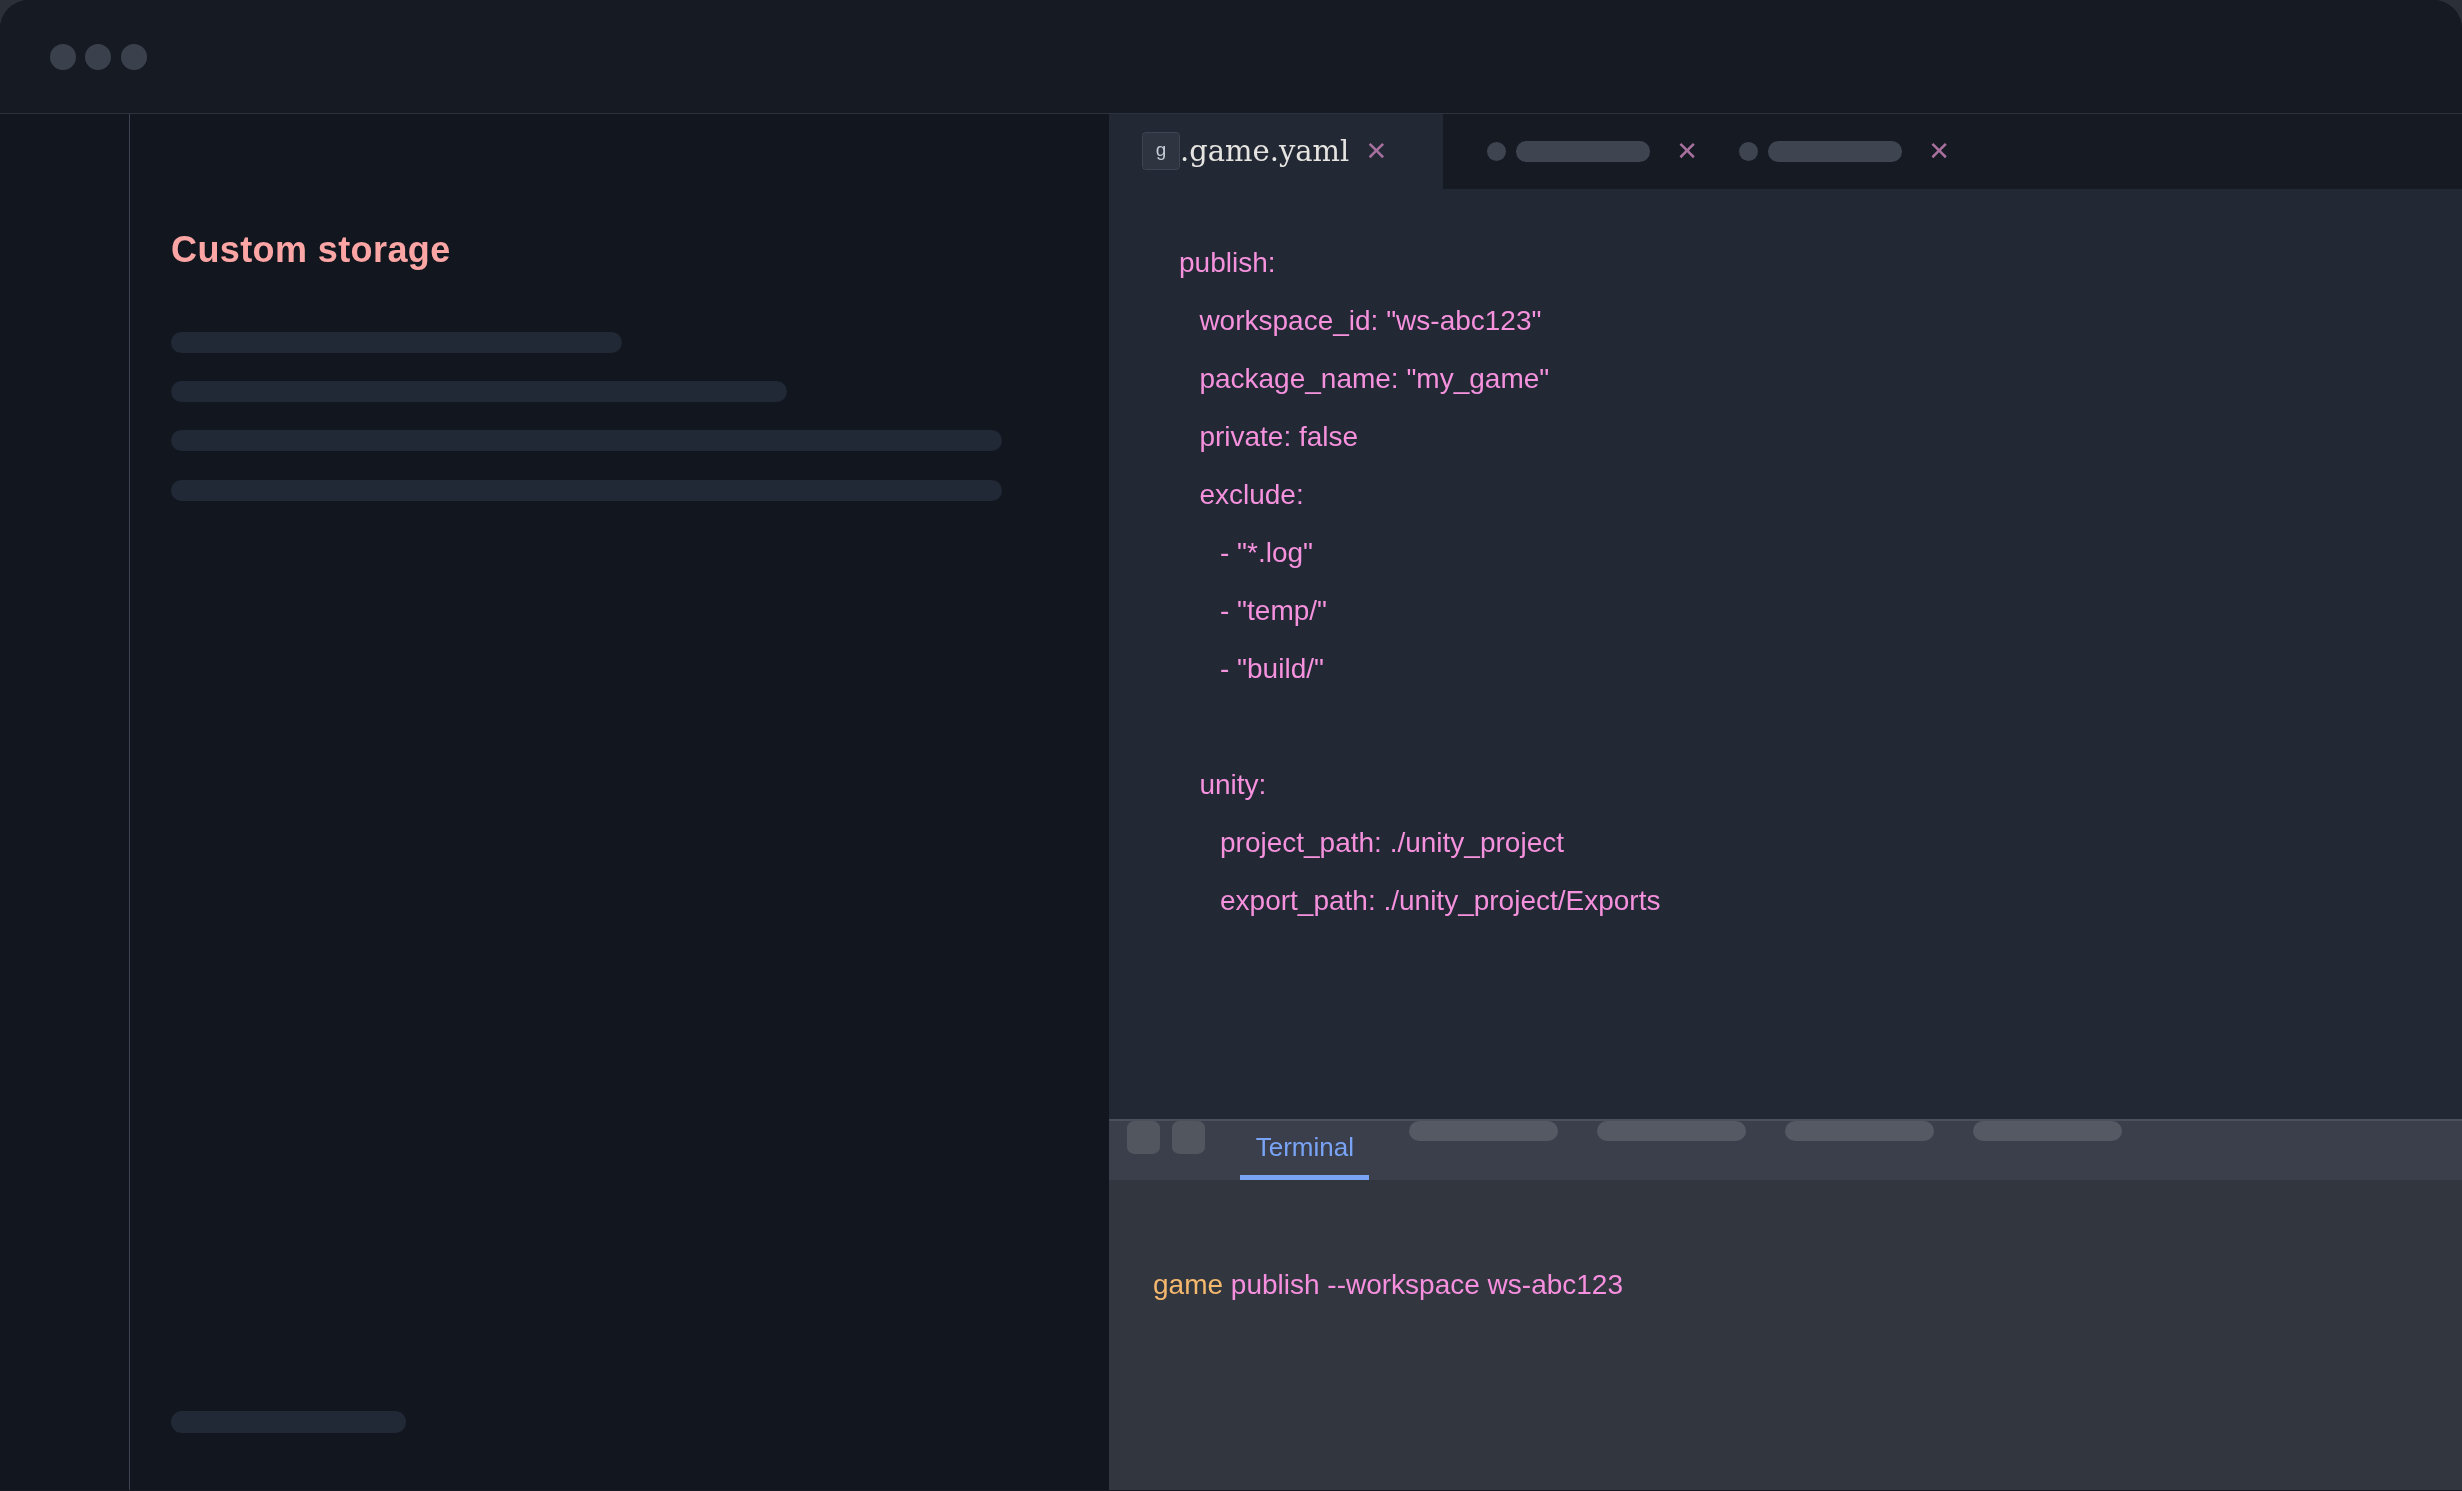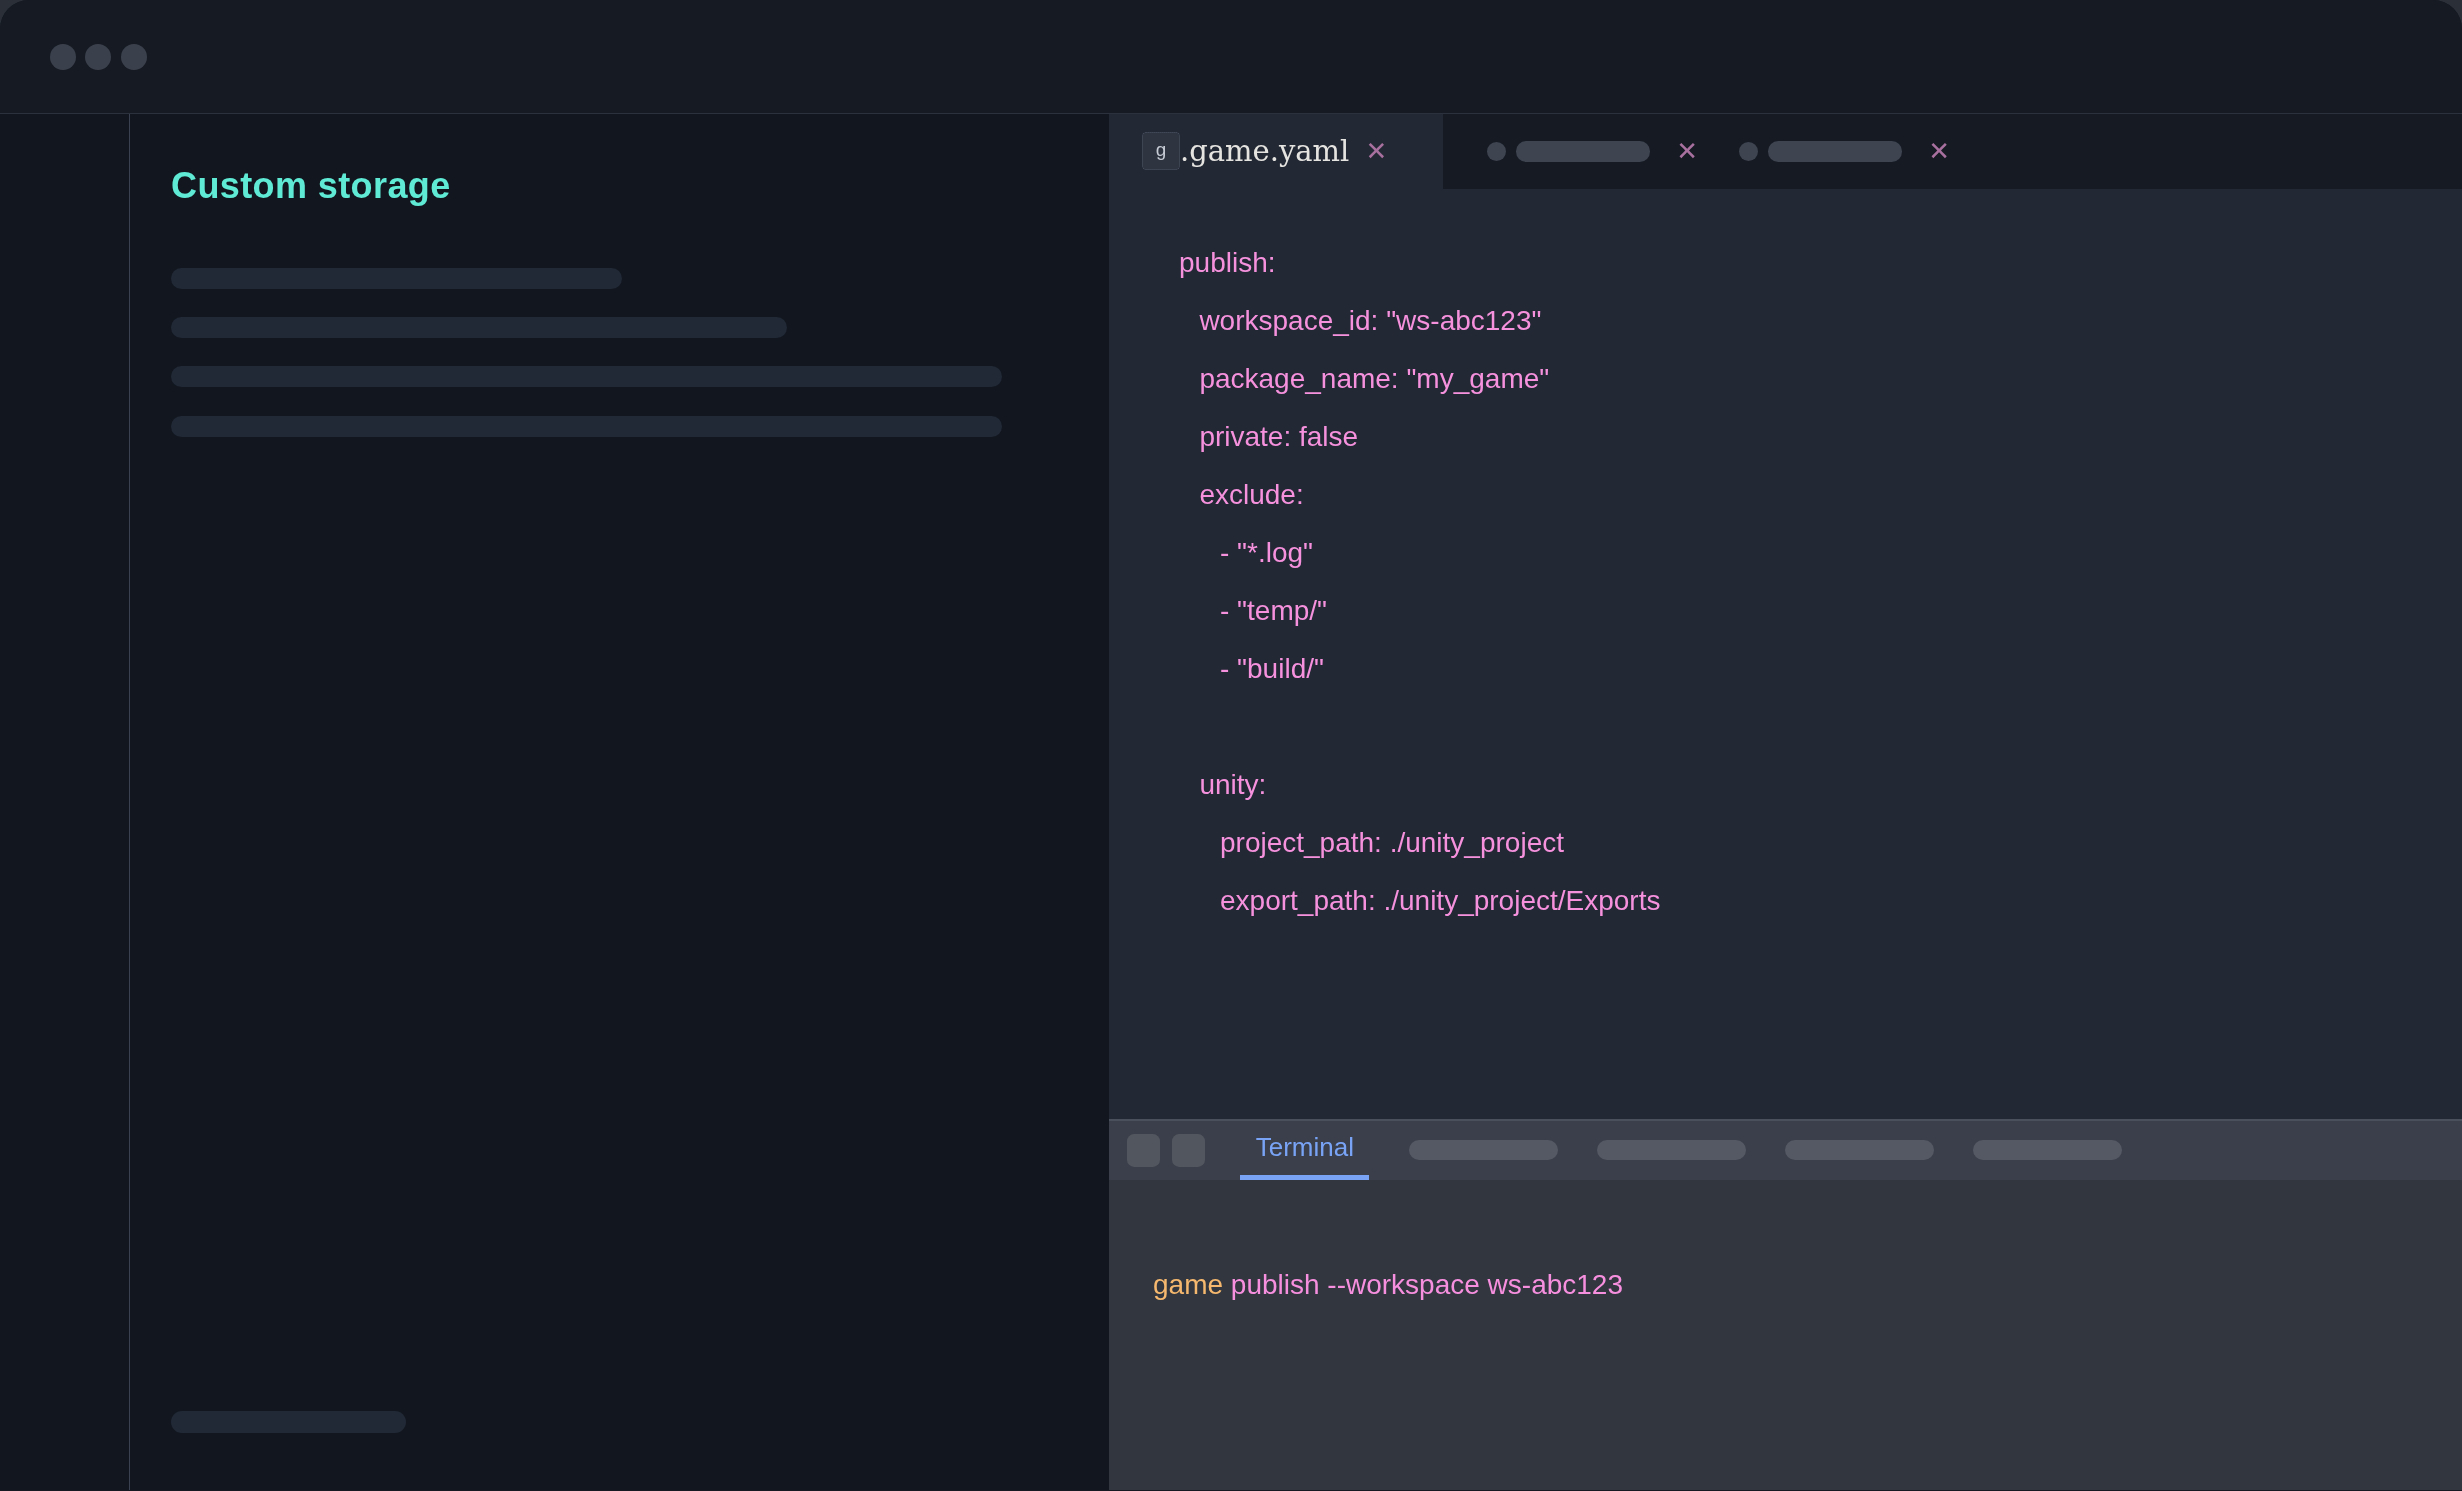--- a/index.html
+++ b/index.html
@@ -19,22 +19,22 @@
   }
   .dot { width:26px; height:26px; border-radius:50%; background:#3b414c; }
 
   
   .main { display:flex; height:1376px; }
 
   .rail { width:130px; background:#12171f; border-right:1.5px solid #3a4150; }
 
   .sidebar { width:979px; background:#12171f; position:relative; }
   .sidebar-title {
-    margin:51px 0 0 41px;
-    font-size:36px; font-weight:700; color:#5eead4; letter-spacing:0.4px;
+    margin:115px 0 0 41px;
+    font-size:36px; font-weight:700; color:#fca5a5; letter-spacing:0.4px;
   }
   .skel { background:#212936; border-radius:11px; height:21px; margin-left:41px; }
   .s1 { width:451px;  margin-top:61px; }
   .s2 { width:616px;  margin-top:28px; }
   .s3 { width:831px; margin-top:28px; }
   .s4 { width:831px; margin-top:29px; }
   .skel-bottom { position:absolute; left:41px; bottom:57px; width:235px; height:22px; margin-left:0; }
 
   
   .right { flex:1; display:flex; flex-direction:column; background:#151a23; }
@@ -65,21 +65,21 @@
     font-size:28px; line-height:58px; color:#f591dd;
   }
   .line { height:58px; white-space:pre-wrap; }
   .ind1 { padding-left:20.4px; }
   .ind2 { padding-left:41px; }
 
   
   .termbar {
     height:70px; background:#3a3f4b;
     border-top:2.2px solid #4b515c;
-    display:flex; align-items:center; padding-left:18px;
+    display:flex; padding-left:18px;
   }
   .sq { width:33px; height:33px; border-radius:7.3px; background:#52575f; }
   .sq + .sq { margin-left:12.4px; }
   .term-tab {
     height:100%; display:flex; align-items:center;
     padding:0 15.3px; margin-left:35px;
     border-bottom:5.8px solid #79a4f6;
     color:#79a4f6; font-size:26px;
   }
   .term-pill { width:149px; height:20.4px; border-radius:10.2px; background:#545964; margin-left:39px; }

